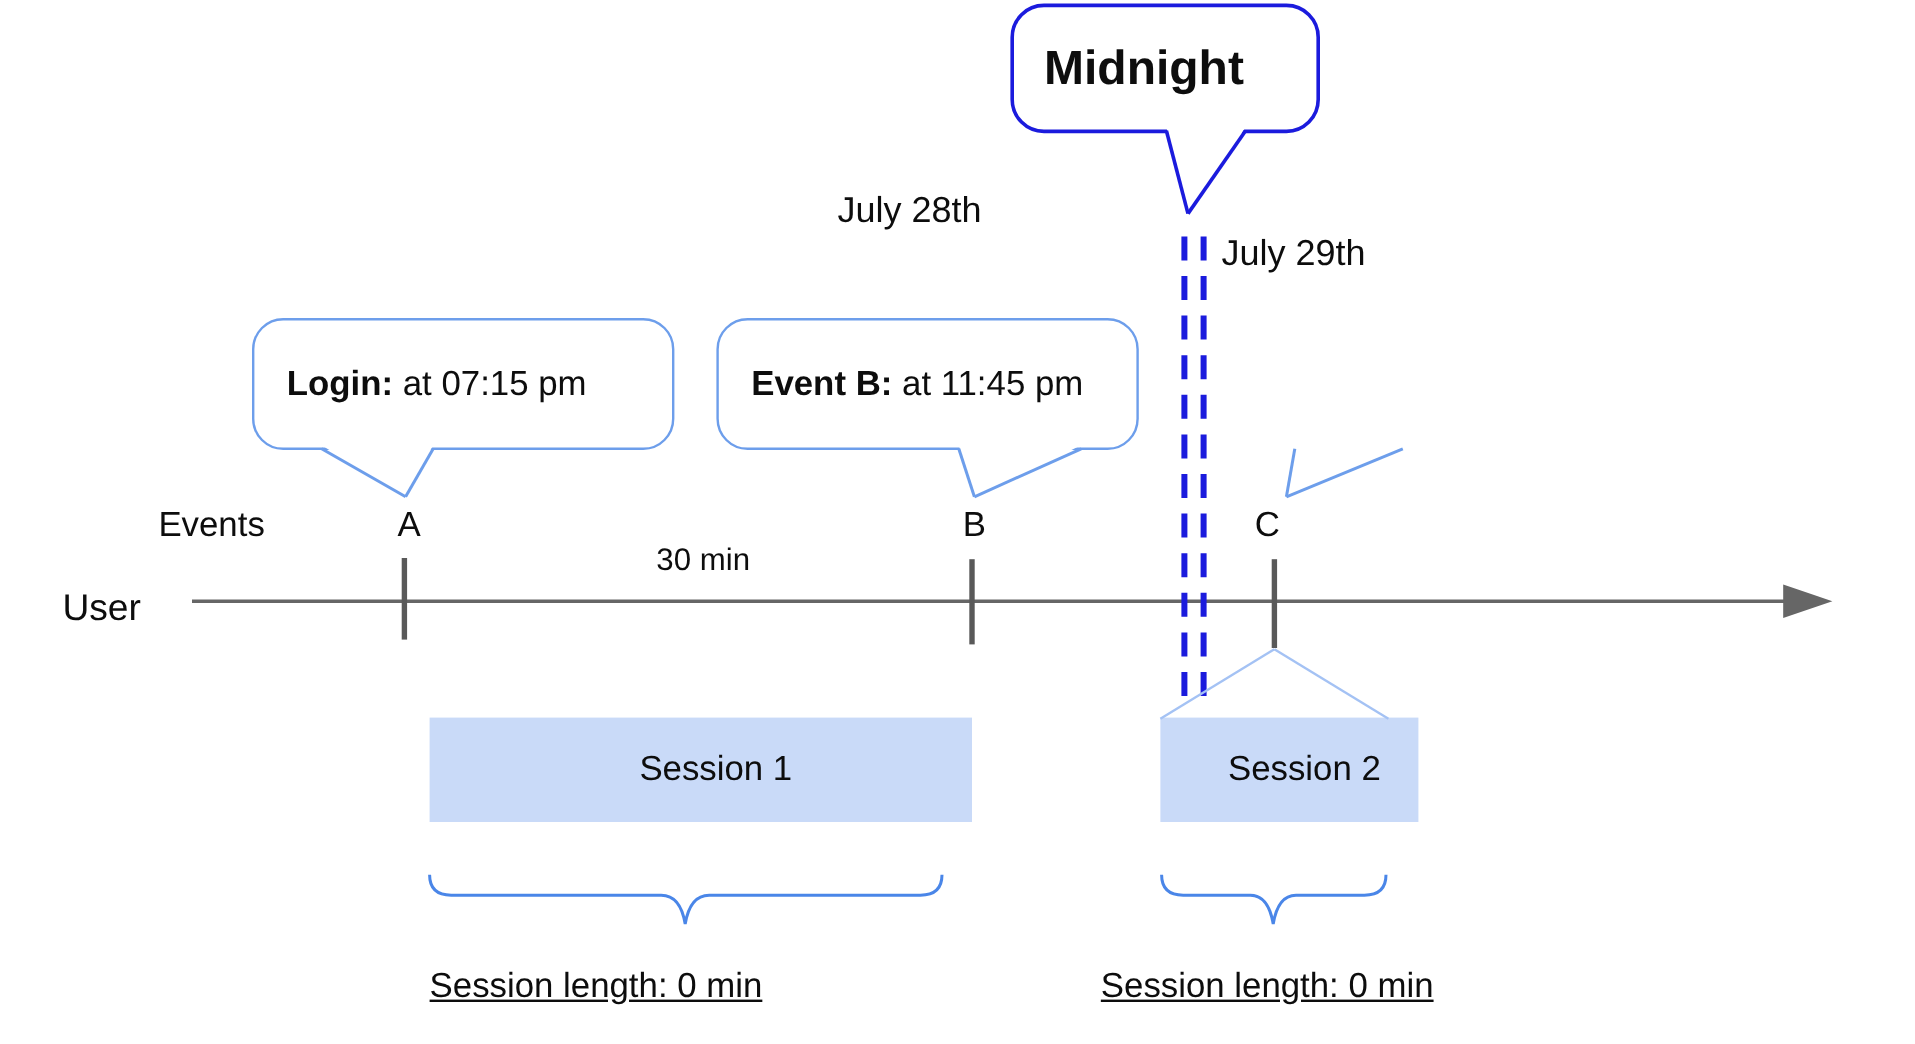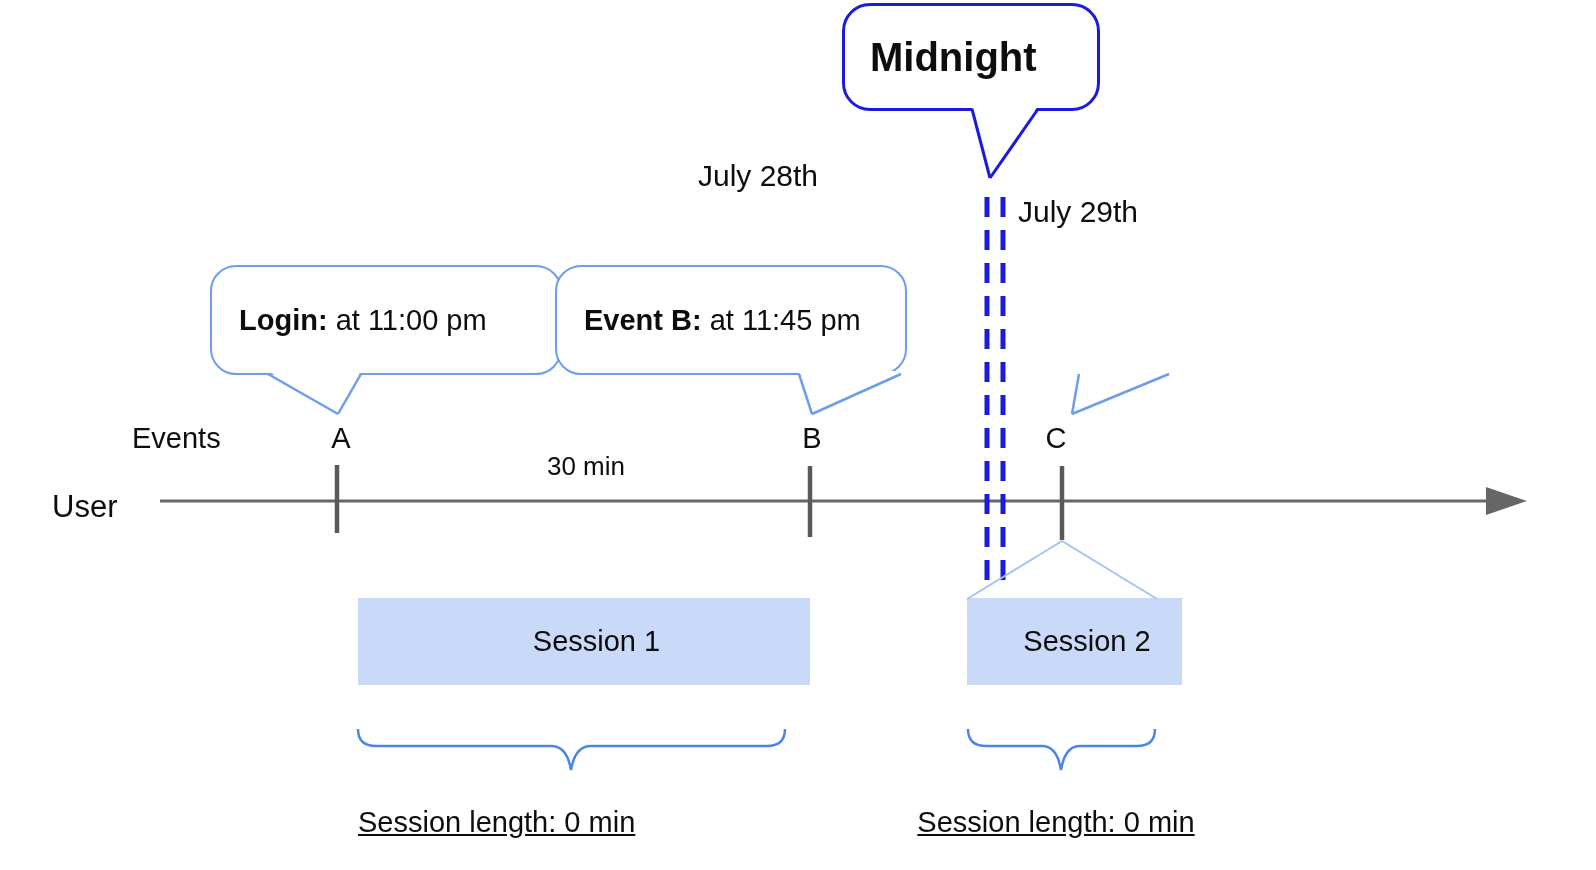--- a/index.html
+++ b/index.html
@@ -49,23 +49,23 @@
 <div id="canvas">
 
   <div id="midnight-callout" class="callout bubble-layer">
     <span class="pad">Midnight</span>
   </div>
 
   <div class="abs datelabel" style="left:758px;top:159px;">July 28th</div>
   <div class="abs datelabel" style="left:1078px;top:159px;margin-top:36px;">July 29th</div>
 
   <div class="callout bubble-layer" style="left:210px;top:265px;width:352px;height:110px;">
-    <span class="pad"><span class="b">Login:</span><span> at 11:00 pm</span></span>
+    <span class="pad"><span class="b">Login:</span><span> at 07:15 pm</span></span>
   </div>
-  <div class="callout bubble-layer" style="left:555px;top:265px;width:352px;height:110px;">
+  <div class="callout bubble-layer" style="left:597px;top:265px;width:352px;height:110px;">
     <span class="pad"><span class="b">Event B:</span><span> at 11:45 pm</span></span>
   </div>
 
   <div class="abs plain" style="left:132px;top:422px;font-size:29px;">Events</div>
   <div class="abs marker" style="left:341px;top:422px;">A</div>
   <div class="abs marker" style="left:812px;top:422px;">B</div>
   <div class="abs marker" style="left:1056px;top:422px;">C</div>
 
   <div class="abs marker" style="left:586px;top:451px;font-size:26px;">30 min</div>
 

